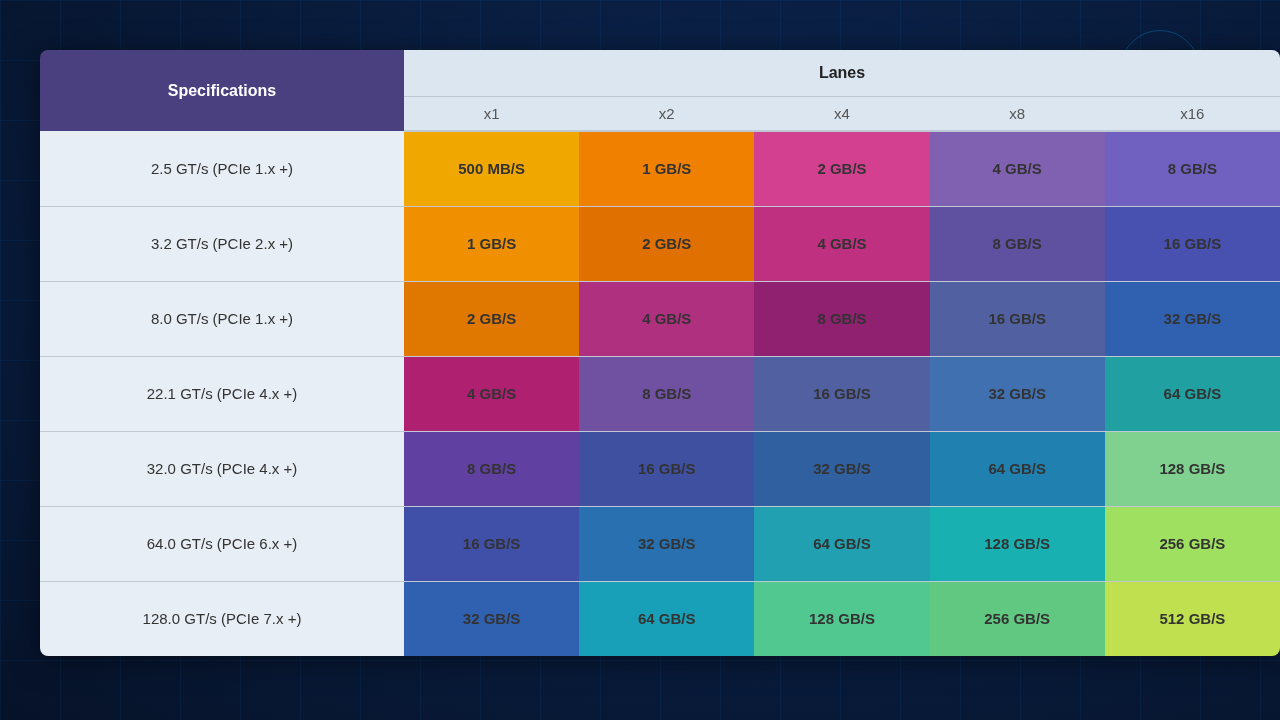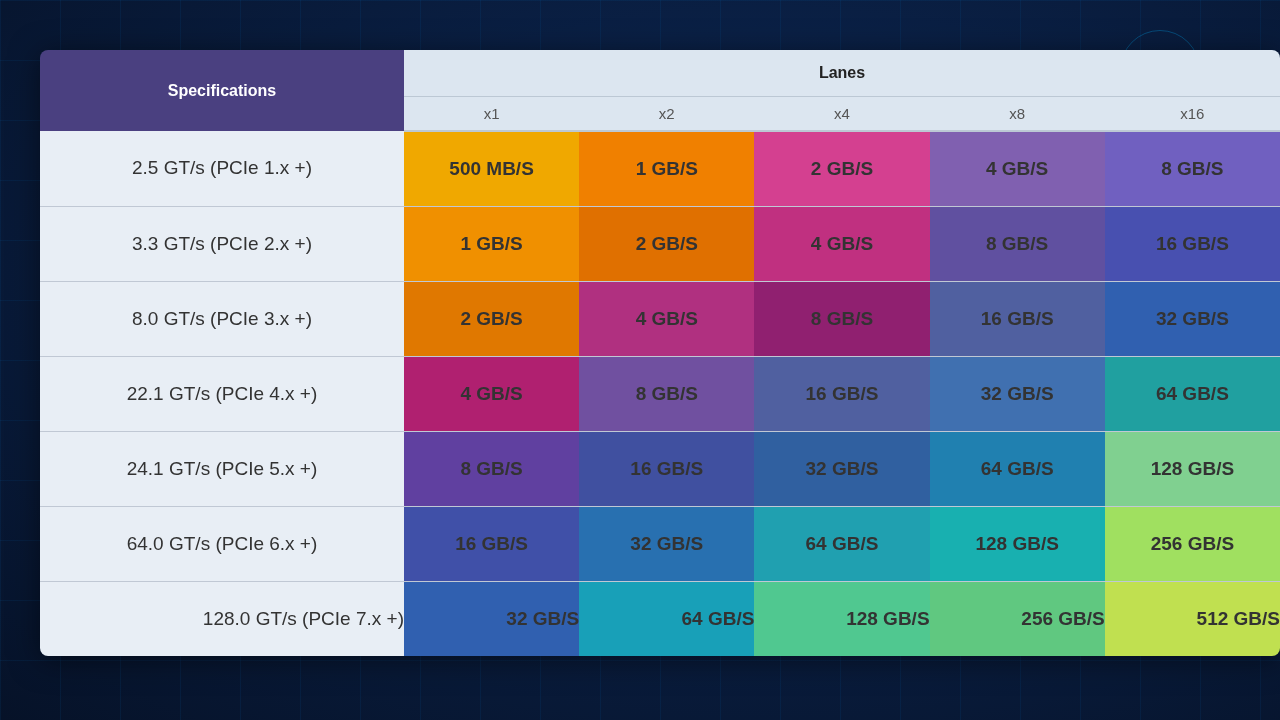--- a/index.html
+++ b/index.html
@@ -81,28 +81,27 @@
       font-size: 15px;
       padding: 8px 10px;
       text-align: center;
     }
 
     
     .data-row td {
       padding: 0;
       height: 75px;
       text-align: center;
-      font-size: 19px;
+      font-size: 15px;
       color: #333;
       border-bottom: 1px solid #c0c8d4;
     }
 
     .data-row:last-child td {
       border-bottom: none;
-      text-align: right;
     }
 
     .spec-cell {
       background: #e8eef5;
       color: #222;
       font-size: 15px;
       padding: 0 20px;
       text-align: center;
     }
 
@@ -217,48 +216,48 @@
         <tr class="data-row">
           <td class="spec-cell">2.5 GT/s (PCIe 1.x +)</td>
           <td class="value-cell row1-x1">500 MB/S</td>
           <td class="value-cell row1-x2">1 GB/S</td>
           <td class="value-cell row1-x4">2 GB/S</td>
           <td class="value-cell row1-x8">4 GB/S</td>
           <td class="value-cell row1-x16">8 GB/S</td>
         </tr>
 
         <tr class="data-row">
-          <td class="spec-cell">3.3 GT/s (PCIe 2.x +)</td>
+          <td class="spec-cell">3.2 GT/s (PCIe 2.x +)</td>
           <td class="value-cell row2-x1">1 GB/S</td>
           <td class="value-cell row2-x2">2 GB/S</td>
           <td class="value-cell row2-x4">4 GB/S</td>
           <td class="value-cell row2-x8">8 GB/S</td>
           <td class="value-cell row2-x16">16 GB/S</td>
         </tr>
 
         <tr class="data-row">
-          <td class="spec-cell">8.0 GT/s (PCIe 3.x +)</td>
+          <td class="spec-cell">8.0 GT/s (PCIe 1.x +)</td>
           <td class="value-cell row3-x1">2 GB/S</td>
           <td class="value-cell row3-x2">4 GB/S</td>
           <td class="value-cell row3-x4">8 GB/S</td>
           <td class="value-cell row3-x8">16 GB/S</td>
           <td class="value-cell row3-x16">32 GB/S</td>
         </tr>
 
         <tr class="data-row">
           <td class="spec-cell">22.1 GT/s (PCIe 4.x +)</td>
           <td class="value-cell row4-x1">4 GB/S</td>
           <td class="value-cell row4-x2">8 GB/S</td>
           <td class="value-cell row4-x4">16 GB/S</td>
           <td class="value-cell row4-x8">32 GB/S</td>
           <td class="value-cell row4-x16">64 GB/S</td>
         </tr>
 
         <tr class="data-row">
-          <td class="spec-cell">24.1 GT/s (PCIe 5.x +)</td>
+          <td class="spec-cell">32.0 GT/s (PCIe 4.x +)</td>
           <td class="value-cell row5-x1">8 GB/S</td>
           <td class="value-cell row5-x2">16 GB/S</td>
           <td class="value-cell row5-x4">32 GB/S</td>
           <td class="value-cell row5-x8">64 GB/S</td>
           <td class="value-cell row5-x16">128 GB/S</td>
         </tr>
 
         <tr class="data-row">
           <td class="spec-cell">64.0 GT/s (PCIe 6.x +)</td>
           <td class="value-cell row6-x1">16 GB/S</td>

